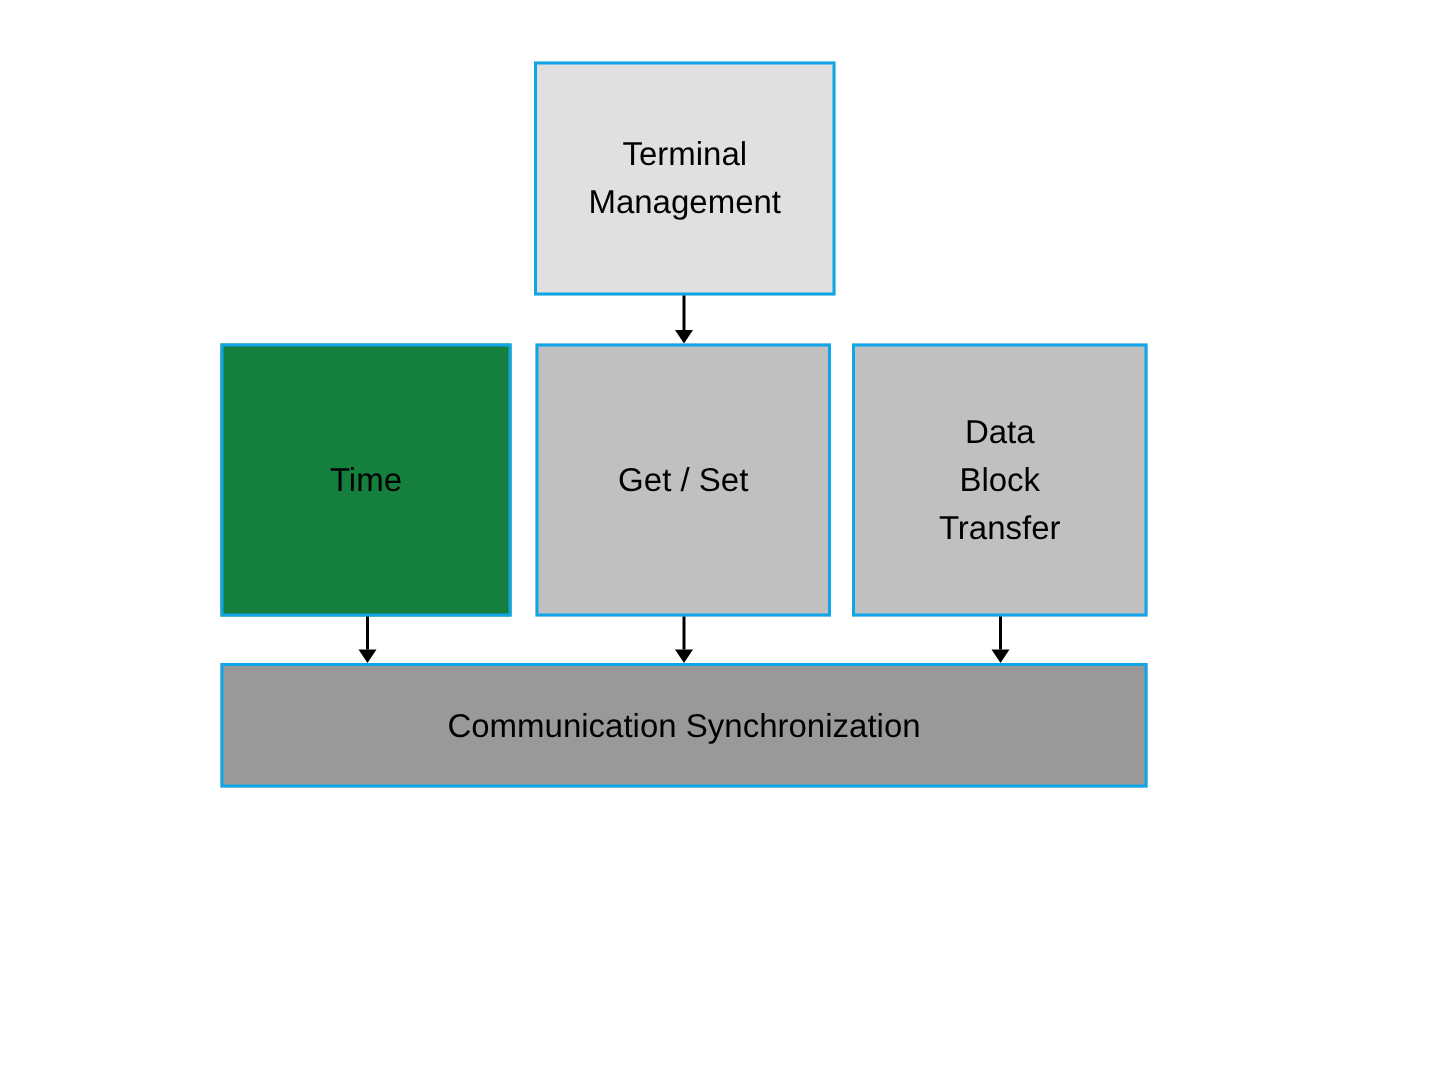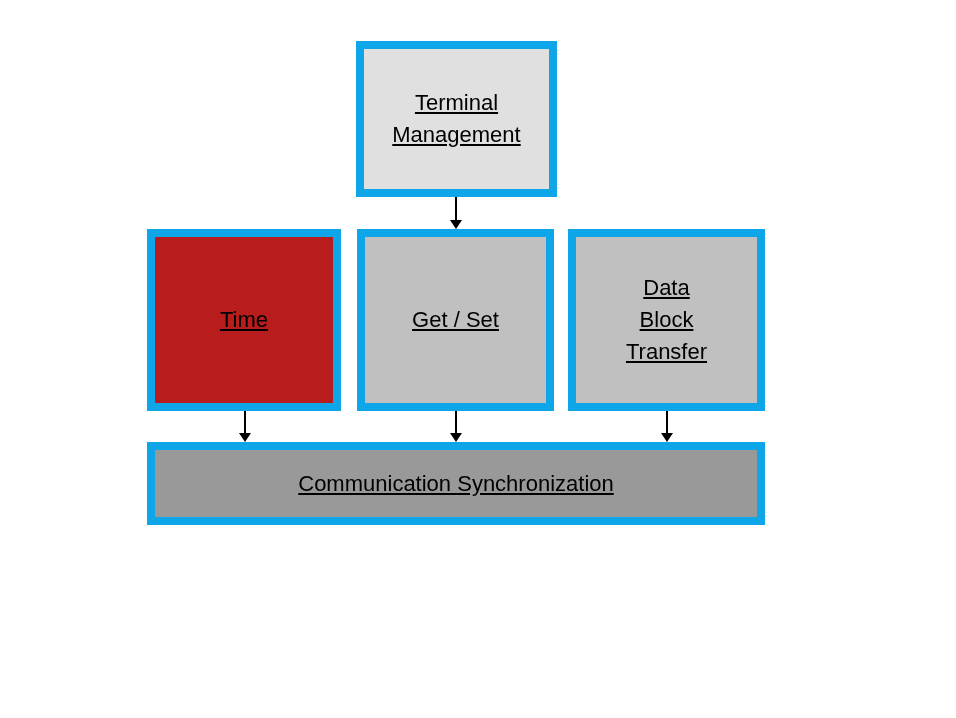--- a/index.html
+++ b/index.html
@@ -10,31 +10,30 @@
   }
   .canvas {
     position: relative;
     width: 956px;
     height: 718px;
     background: #ffffff;
     overflow: hidden;
   }
   .node {
     position: absolute;
-    border: 8px solid #0ea5e9;
+    border: 2px solid #0ea5e9;
     box-sizing: border-box;
     display: flex;
     align-items: center;
     justify-content: center;
     text-align: center;
     color: #000000;
     font-size: 22px;
     line-height: 32px;
     white-space: pre-line;
-    text-decoration: underline;
   }
   .node-terminal-management { left: 356px; top: 41px;  width: 201px; height: 156px; }
   .node-time                { left: 147px; top: 229px; width: 194px; height: 182px; }
   .node-get-set             { left: 357px; top: 229px; width: 197px; height: 182px; }
   .node-data-block-transfer { left: 568px; top: 229px; width: 197px; height: 182px; }
   .node-comm-sync           { left: 147px; top: 442px; width: 618px; height: 83px;  }
 
   .connector {
     position: absolute;
     width: 12px;
@@ -62,21 +61,21 @@
 </head>
 <body>
 
 <div class="canvas">
 
   <div class="node node-terminal-management" style="background-color: rgb(224, 224, 224);">
     <span>Terminal
 Management</span>
   </div>
 
-  <div class="node node-time" style="background-color: #b91c1c;">
+  <div class="node node-time" style="background-color: #15803d;">
     <span>Time</span>
   </div>
 
   <div class="node node-get-set" style="background-color: rgb(192, 192, 192);">
     <span>Get / Set</span>
   </div>
 
   <div class="node node-data-block-transfer" style="background-color: rgb(192, 192, 192);">
     <span>Data
 Block

